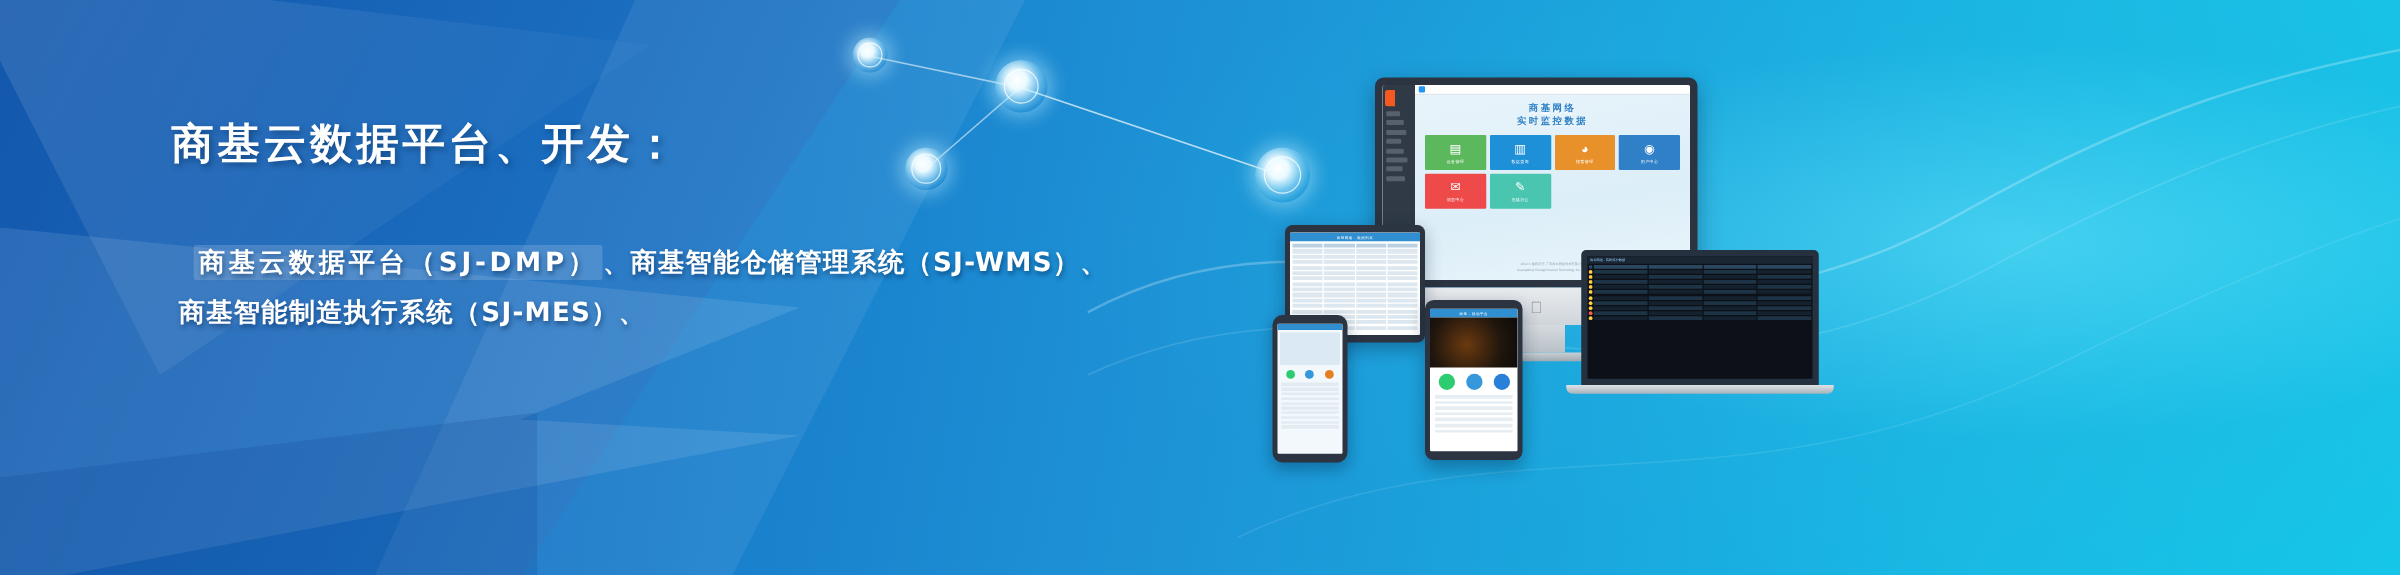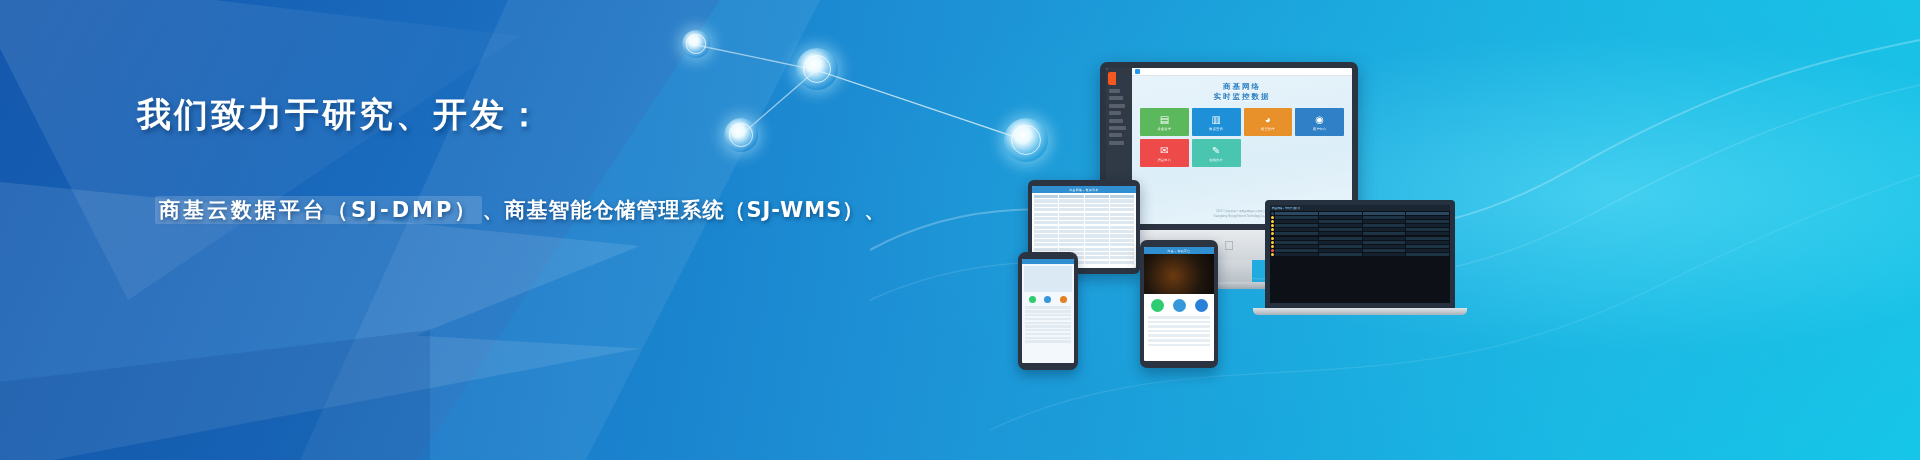--- a/index.html
+++ b/index.html
@@ -170,23 +170,24 @@
       <polyline points="96,45 216,70 140,136 216,70 424,140" fill="none" stroke="rgba(255,255,255,.55)" stroke-width="1.3"></polyline>
       <polyline points="216,70 300,98 424,140" fill="none" stroke="rgba(255,255,255,.35)" stroke-width="1"></polyline>
     </svg>
     <span class="node" style="left:82px;top:30px;width:28px;height:28px;"></span>
     <span class="node" style="left:196px;top:48px;width:42px;height:42px;"></span>
     <span class="node" style="left:124px;top:118px;width:34px;height:34px;"></span>
     <span class="node" style="left:404px;top:118px;width:44px;height:44px;"></span>
   </div>
 
   <div class="copy">
-    <h1 class="headline">我们致力于研究、开发：</h1>
+    <h1 class="headline">商基云数据平台、开发：</h1>
     <div class="lines">
       <div class="line l1"><span class="hl">商基云数据平台（SJ-DMP）</span><span>、商基智能仓储管理系统（SJ-WMS）、</span></div>
+      <div class="line l2"><span>商基智能制造执行系统（SJ-MES）、</span></div>
     </div>
   </div>
 
   <div class="devices">
 
     <div class="imac">
       <div class="imac-bezel">
         <div class="imac-screen">
           <div class="ims-side">
             <div class="ims-logo"></div>

